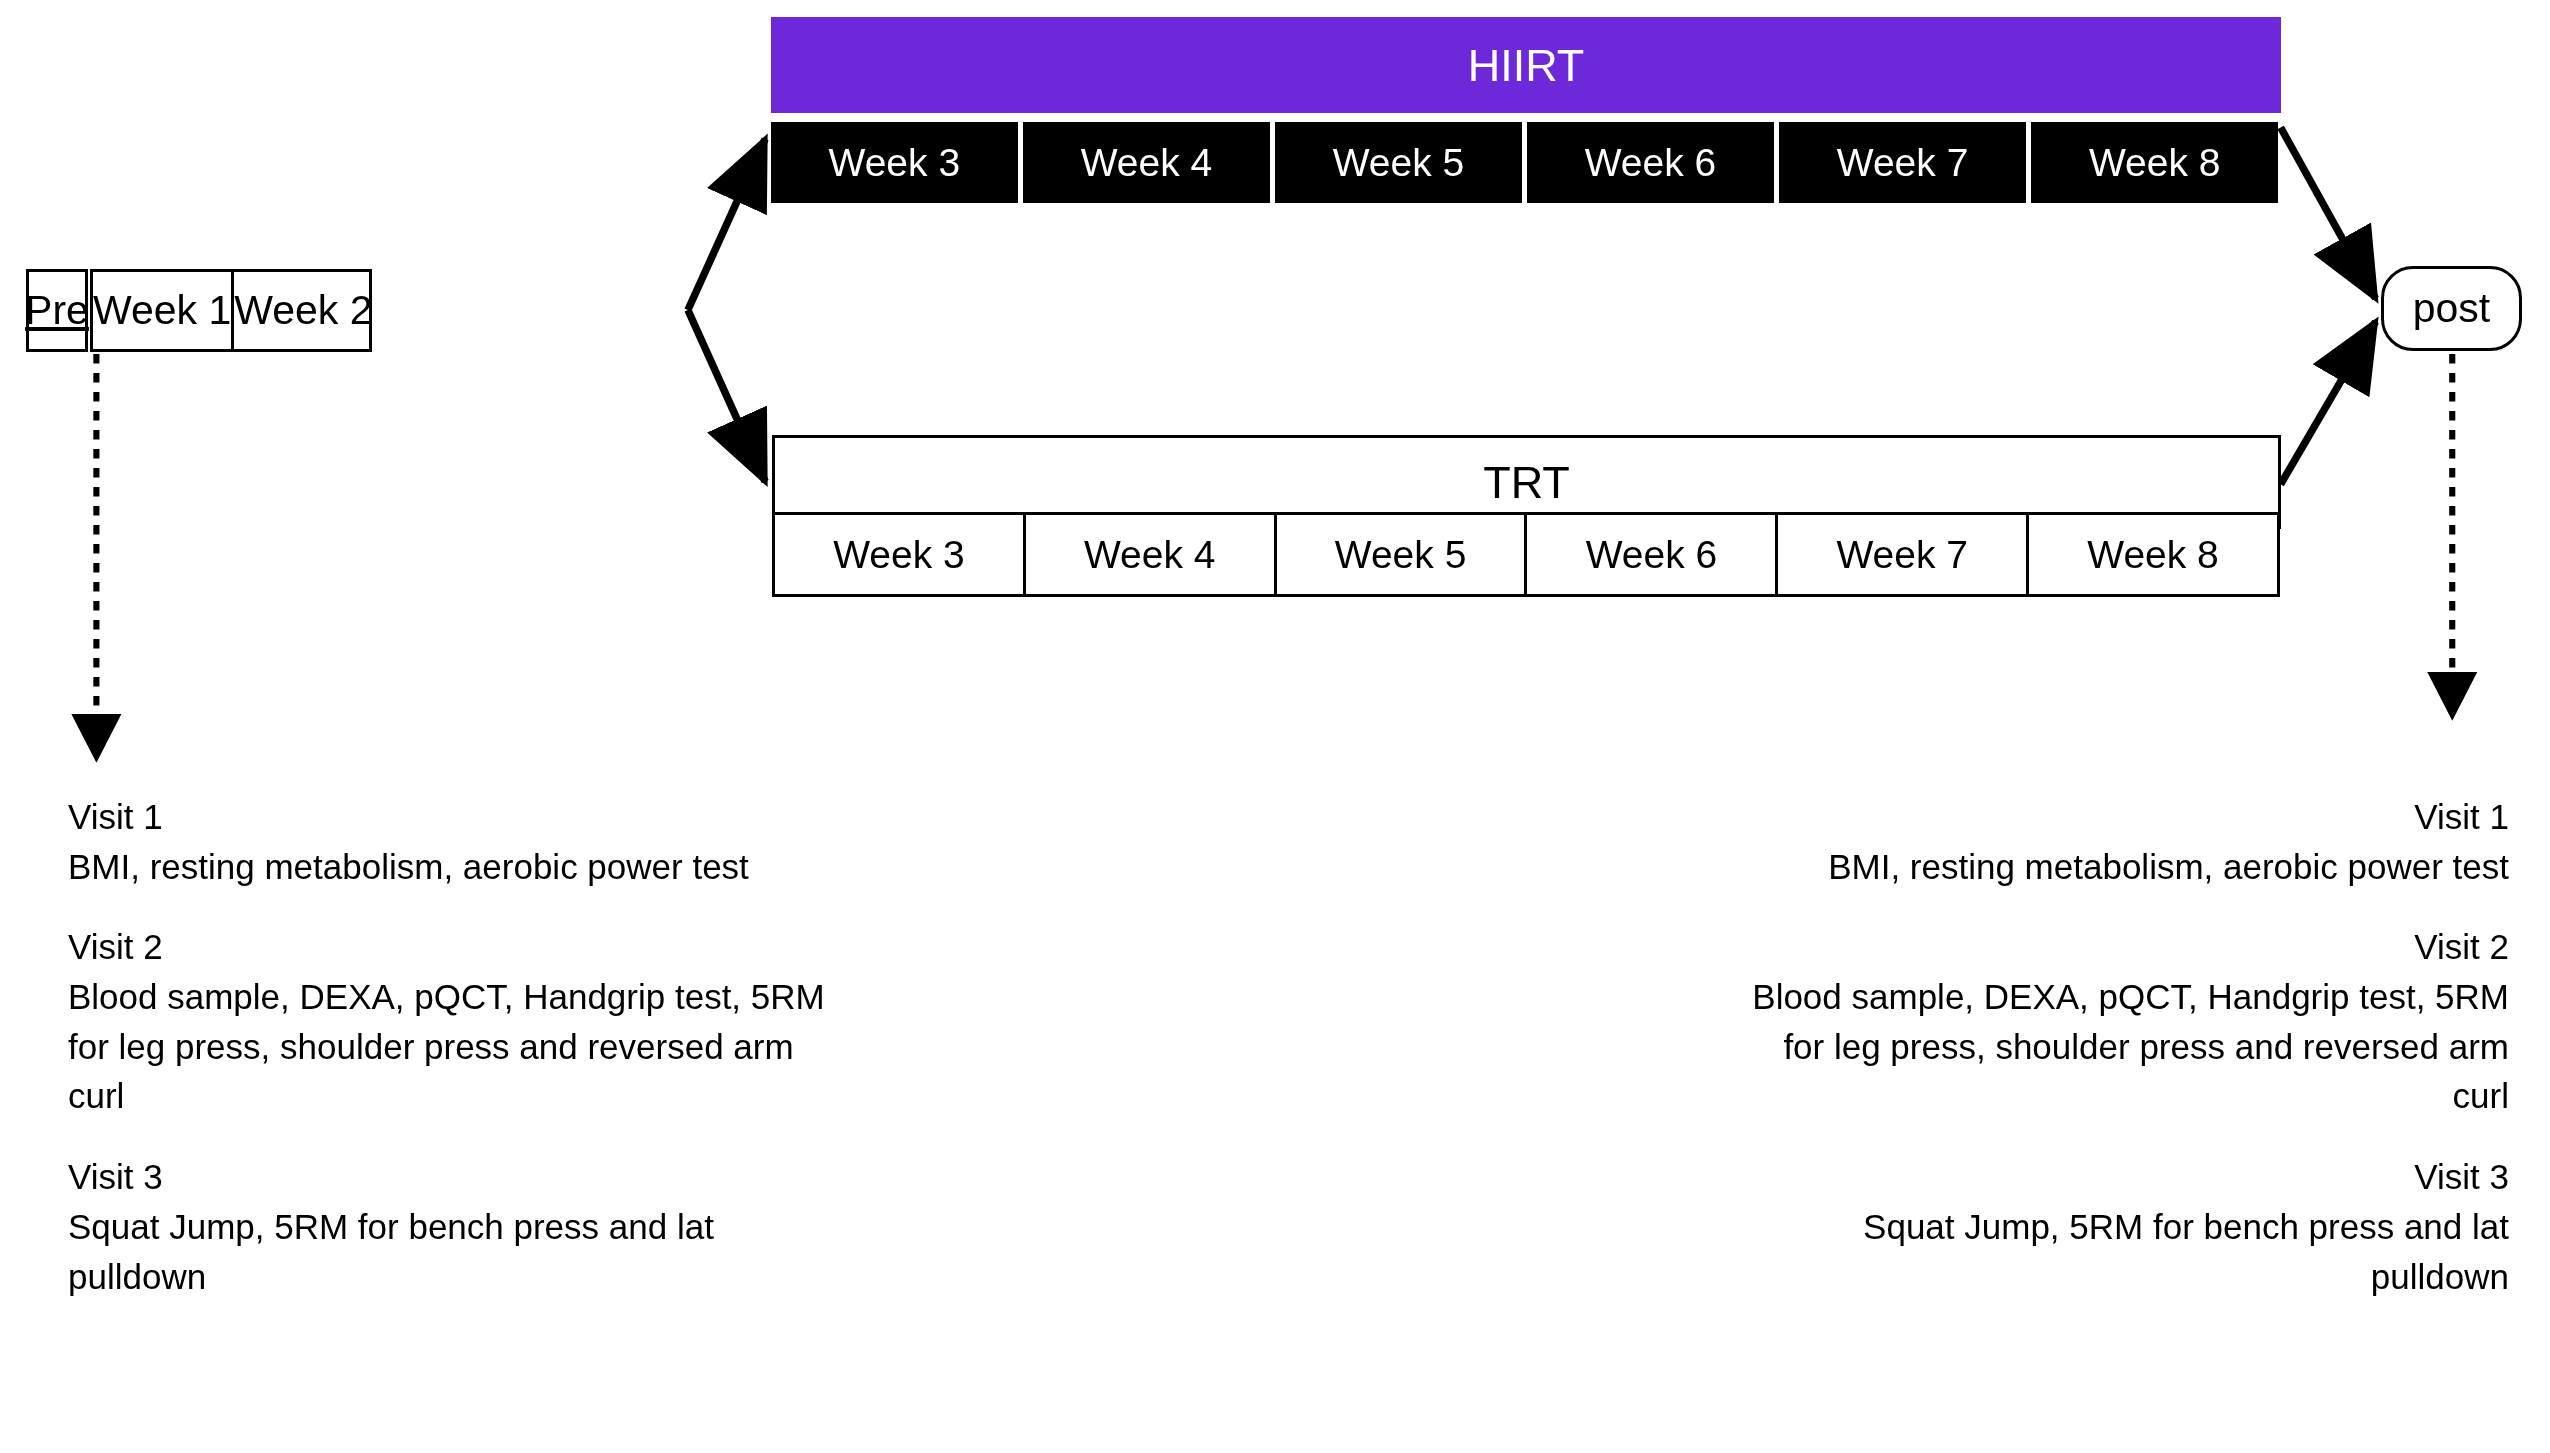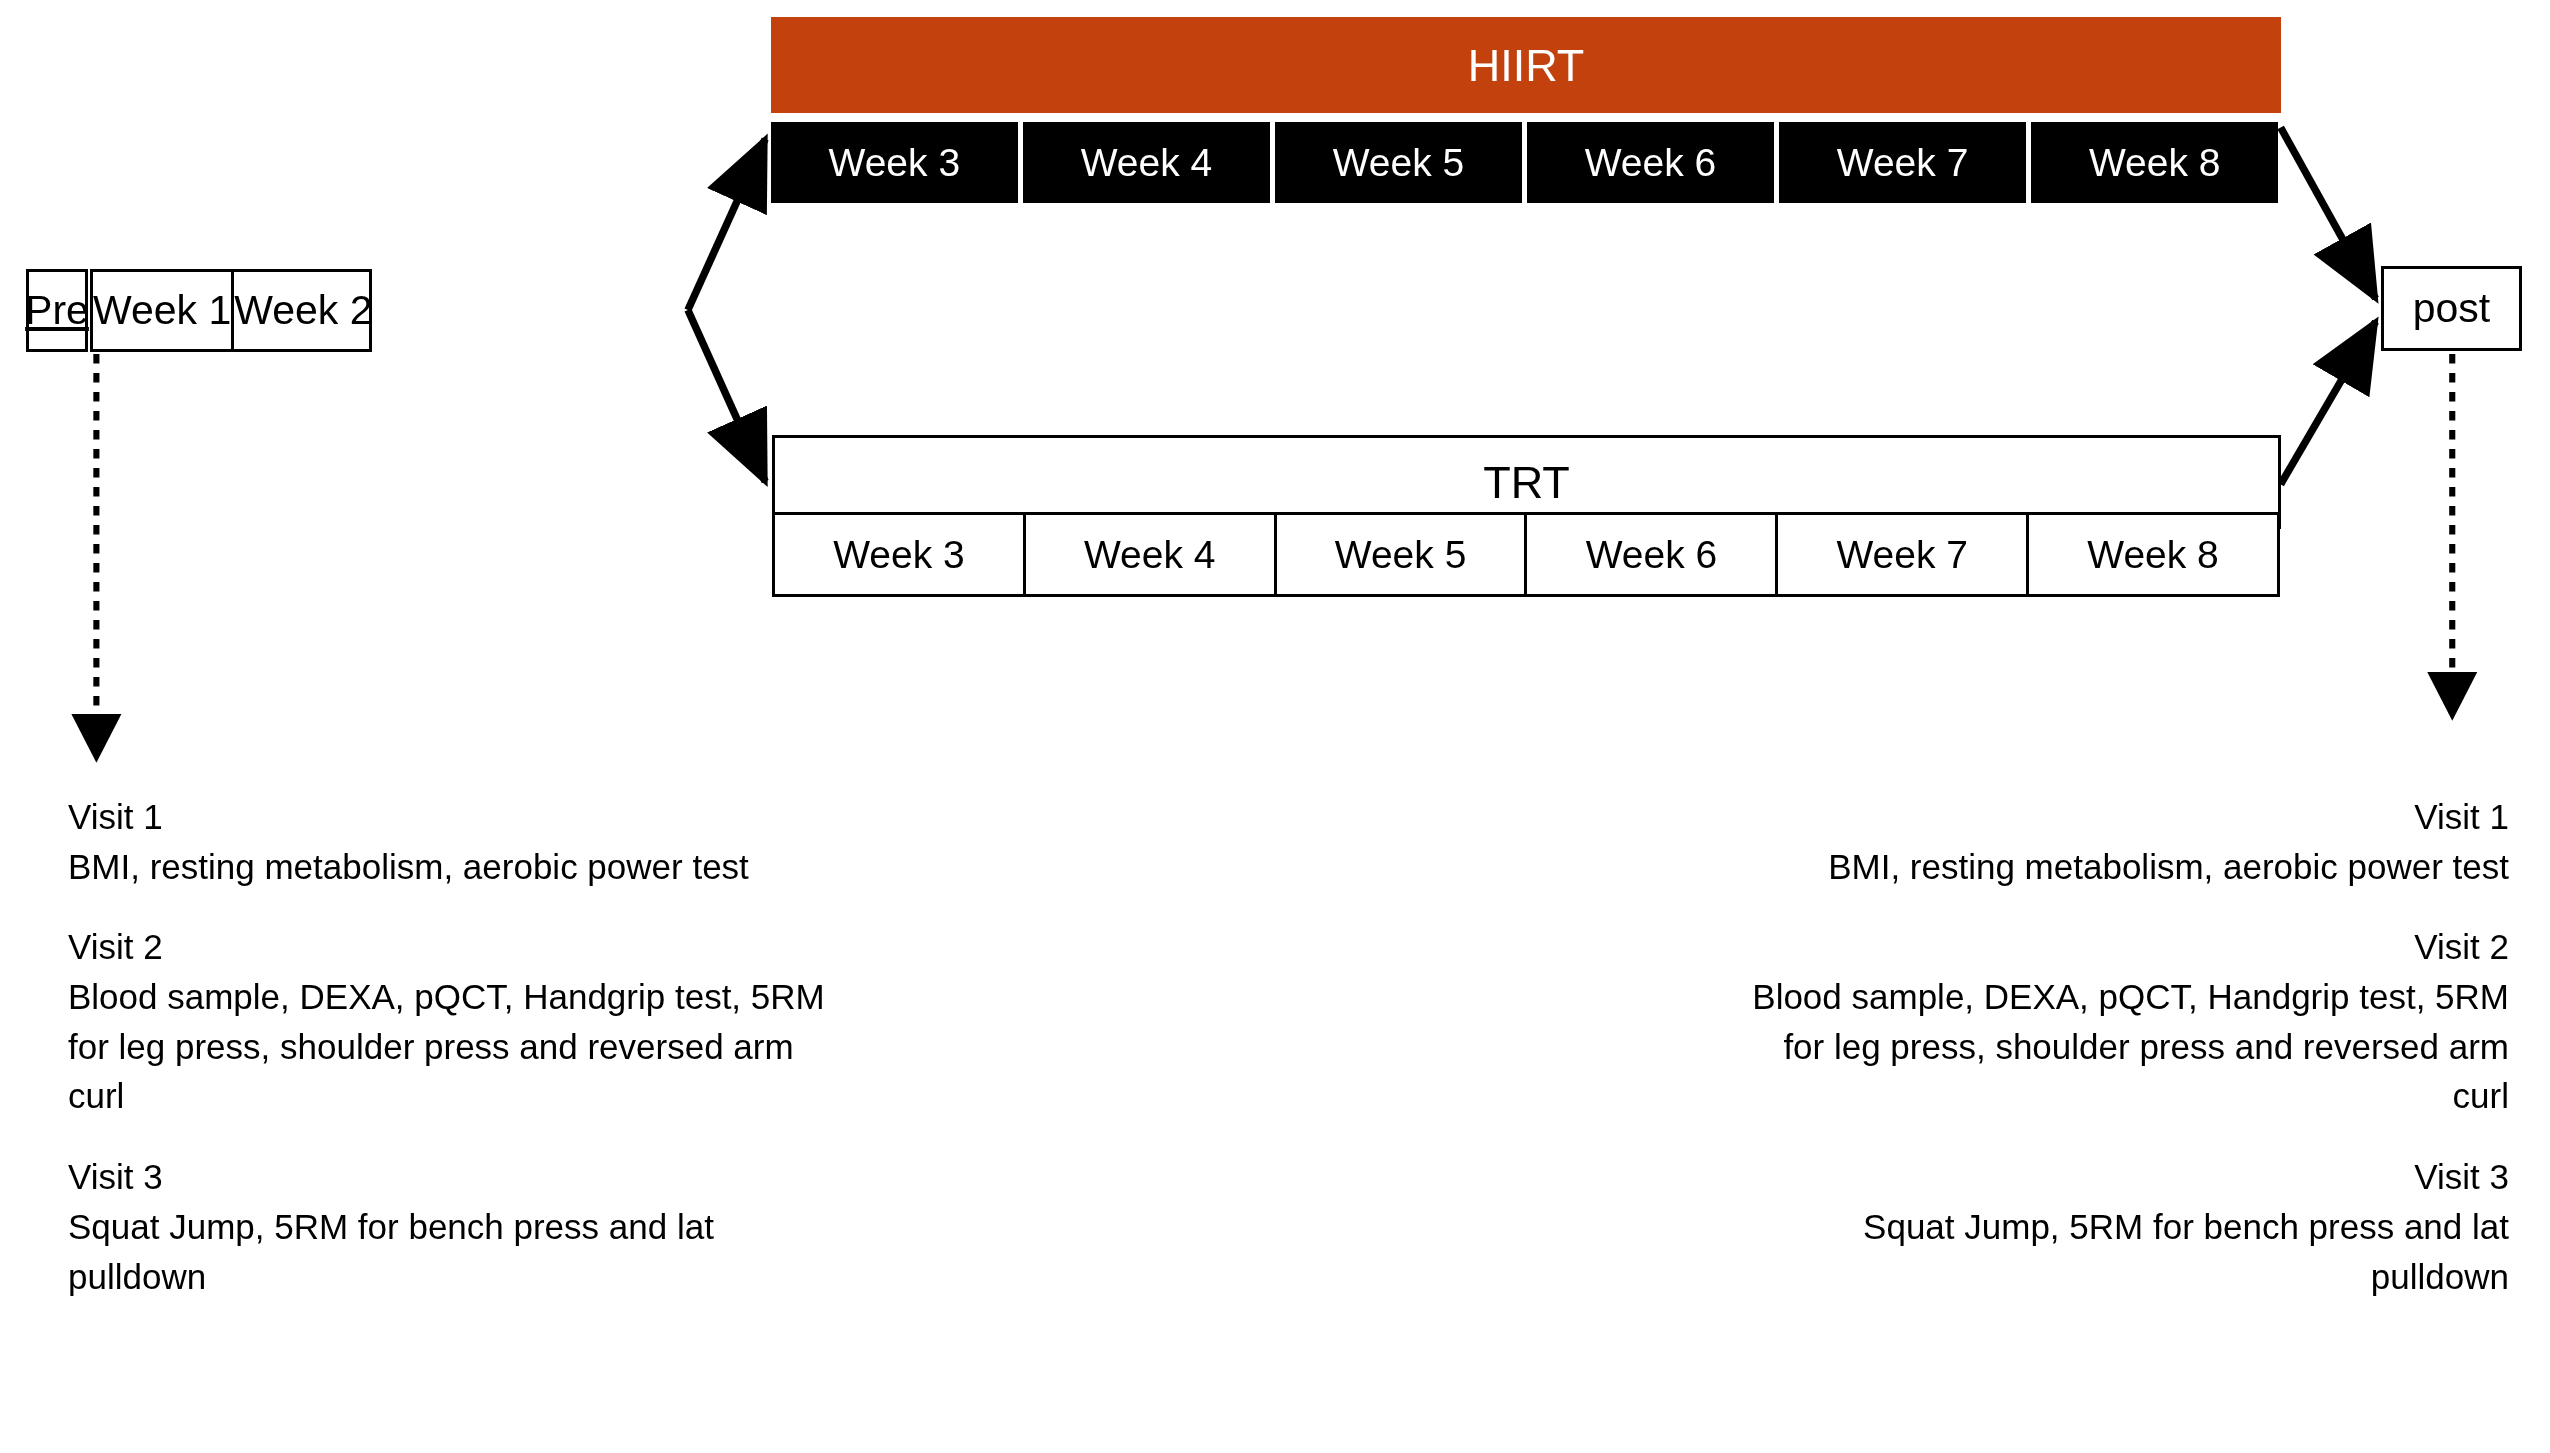--- a/index.html
+++ b/index.html
@@ -25,21 +25,21 @@
     align-items: center;
     justify-content: center;
     border: 3.4px solid #000000;
     background: #ffffff;
     color: #000000;
     font-size: 41px;
     line-height: 1;
     white-space: nowrap;
   }
   .box.inverted {
-    background: #c2410c;
+    background: #6d28d9;
     color: #ffffff;
     border: none;
   }
 
   
   #pre-box        { left: 26px;   top: 269px; width: 62px;  height: 83px; text-decoration: underline; }
   #baseline-group { position: absolute; left: 90px; top: 269px; width: 282px; height: 83px;
                     box-sizing: border-box; border: 3.4px solid #000; display: flex; background:#fff; }
   #baseline-group .cell {
     flex: 1 1 0;
@@ -47,21 +47,21 @@
     align-items: center;
     justify-content: center;
     font-size: 41px;
     white-space: nowrap;
     box-sizing: border-box;
     text-align: center;
   }
   #baseline-group .cell + .cell { border-left: 3.4px solid #000000; }
 
   
-  #post-box { left: 2381px; top: 266px; width: 141px; height: 85px; font-size: 41px; }
+  #post-box { left: 2381px; top: 266px; width: 141px; height: 85px; font-size: 41px; border-radius: 32px; }
 
   
   #hiirt-bar {
     left: 771px; top: 17px; width: 1510px; height: 96px;
     font-size: 45px;
   }
   #hiirt-weeks {
     position: absolute; left: 771px; top: 122px; width: 1507px; height: 81px;
     display: flex; gap: 5.4px;
   }

